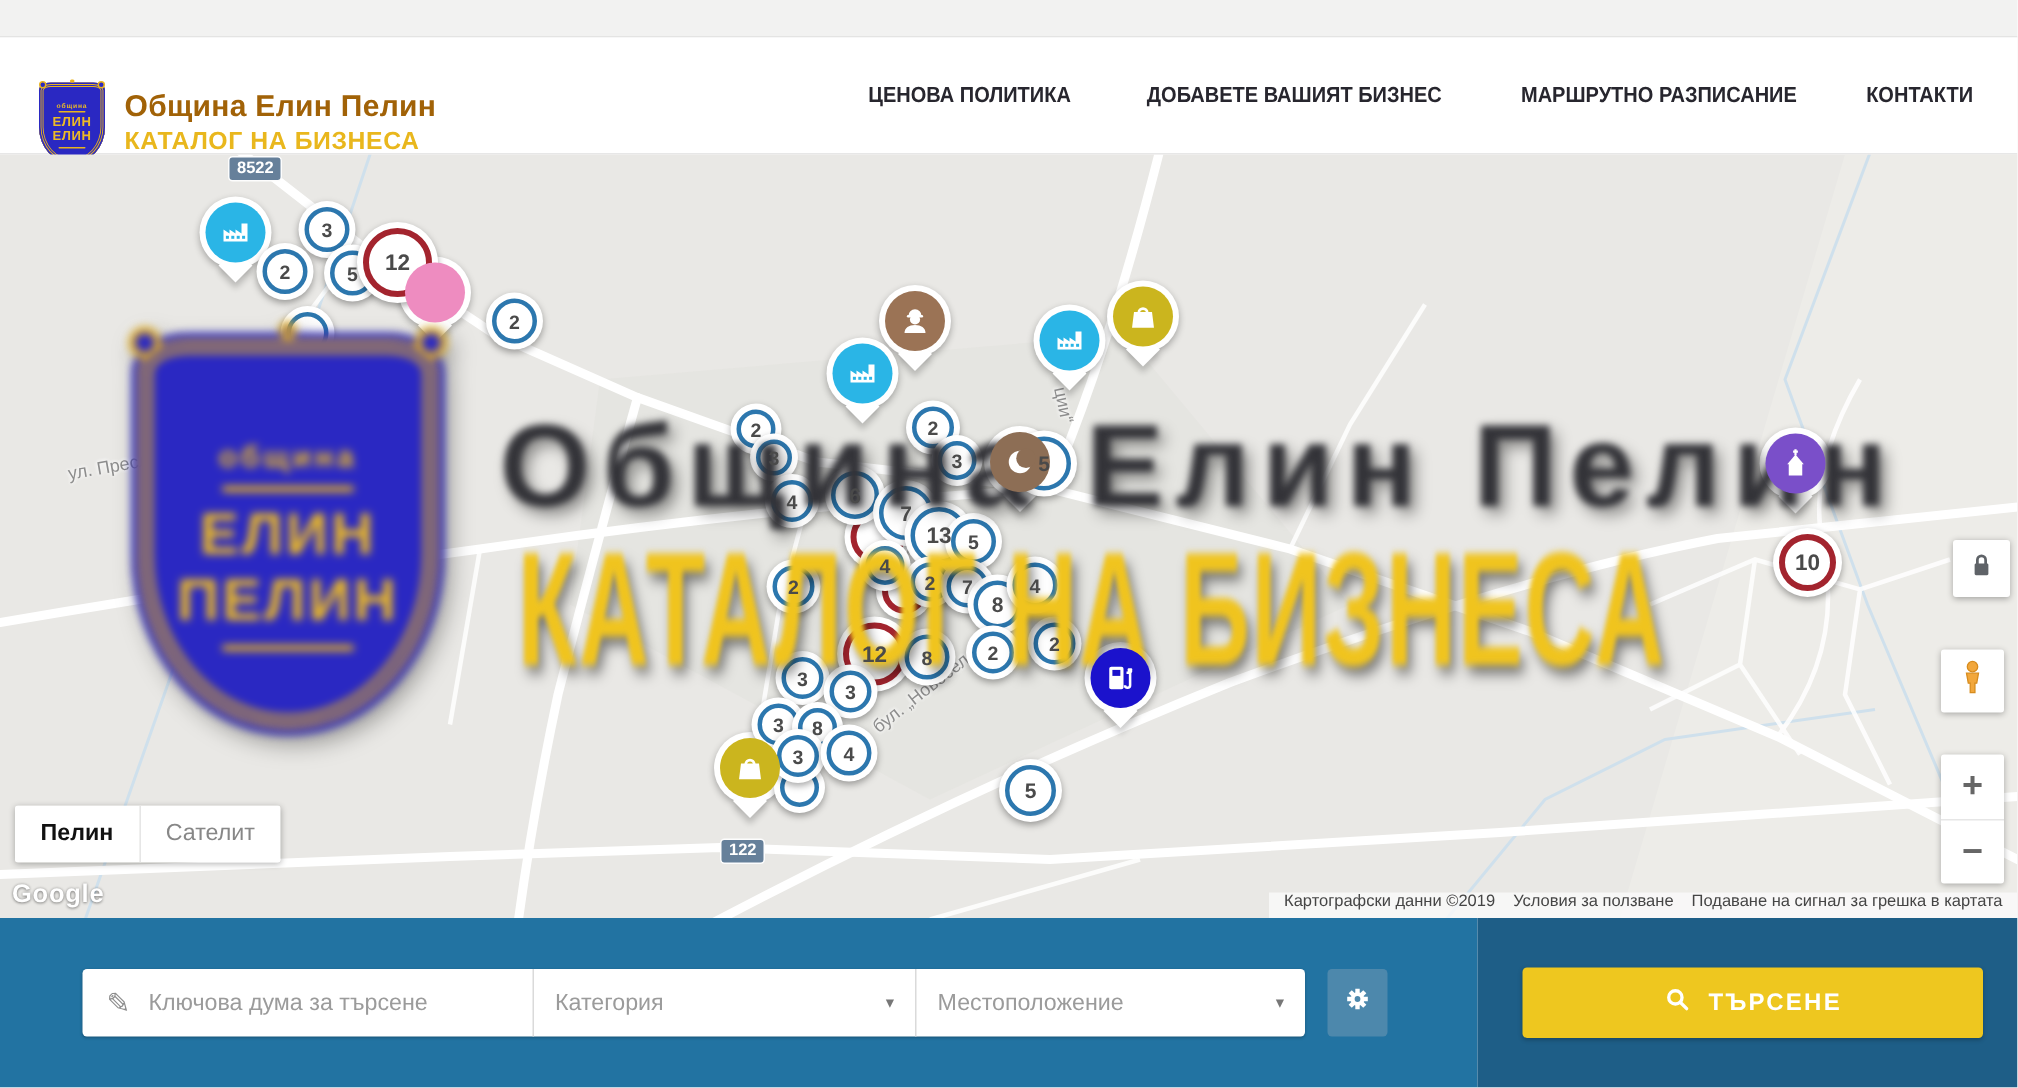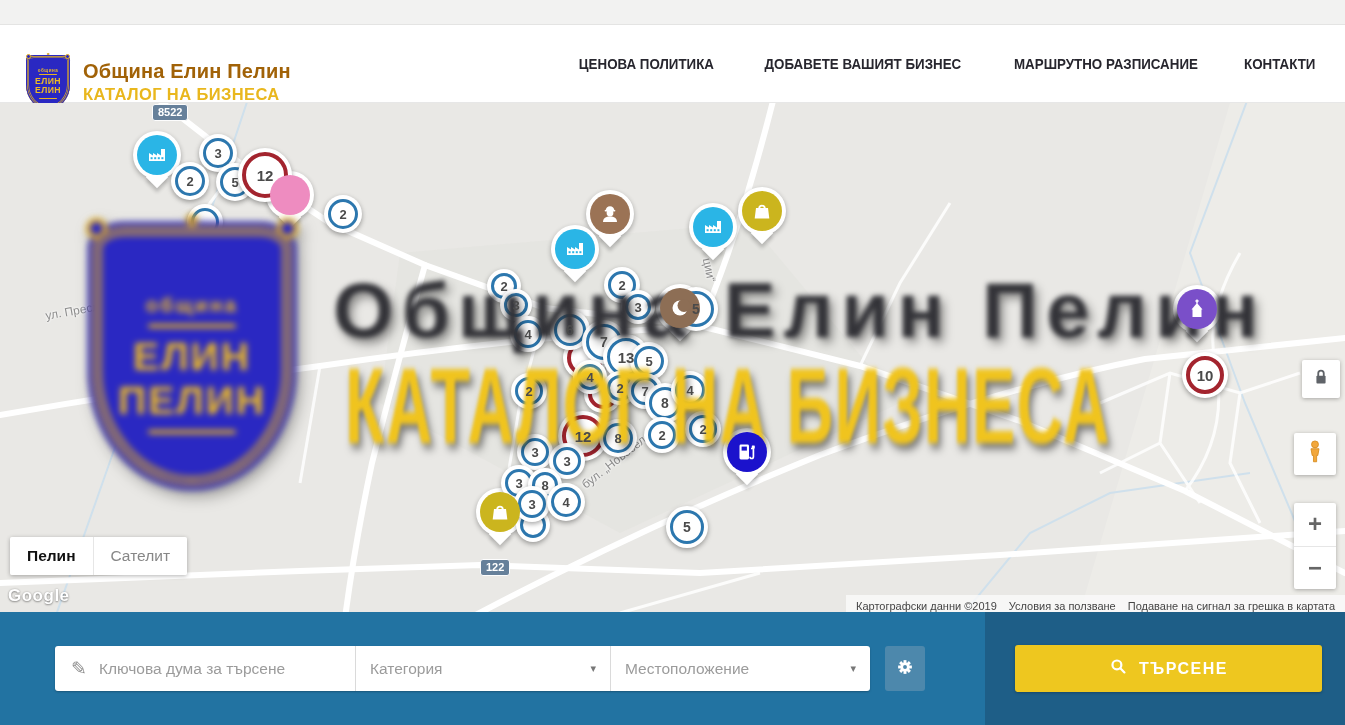--- a/index.html
+++ b/index.html
@@ -71,21 +71,21 @@
              box-shadow:0 1px 4px rgba(0,0,0,.3); border-radius:2px; overflow:hidden; }
   .maptype div { height:38px; padding:0 17px; background:#fff; display:flex; align-items:center;
                  font-size:15.5px; cursor:pointer; }
   .maptype .active { font-weight:700; color:#111; }
   .maptype .inactive { color:#878787; border-left:1px solid #e6e6e6; }
 
   .glogo { position:absolute; left:8px; top:483px; font-size:17px; font-weight:700; color:#fff;
            letter-spacing:.5px; text-shadow:0 1px 2px rgba(0,0,0,.35), 0 0 2px rgba(0,0,0,.25);
            cursor:pointer; }
 
-  .attrib { position:absolute; right:0; bottom:0; height:17px; display:flex; align-items:flex-end;
+  .attrib { position:absolute; right:0; bottom:0; height:17px; display:flex; align-items:flex-start;
             background:rgba(250,250,250,.8); font-size:11px; color:#454545; padding:0 4px; }
   .attrib span { padding:0 6px; white-space:nowrap; }
   .attrib .lnk { cursor:pointer; }
 
   .sq-btn { position:absolute; background:#fff; border-radius:2px; display:flex; align-items:center;
             justify-content:center; box-shadow:0 1px 4px rgba(0,0,0,.3); cursor:pointer; }
   #lock-btn { left:1302px; top:257px; width:38px; height:38px; }
   #pegman-btn { left:1294px; top:330px; width:42px; height:42px; }
   .zoomctrl { position:absolute; left:1294px; top:400px; width:42px; height:86px; background:#fff;
               border-radius:2px; box-shadow:0 1px 4px rgba(0,0,0,.3); display:flex;

